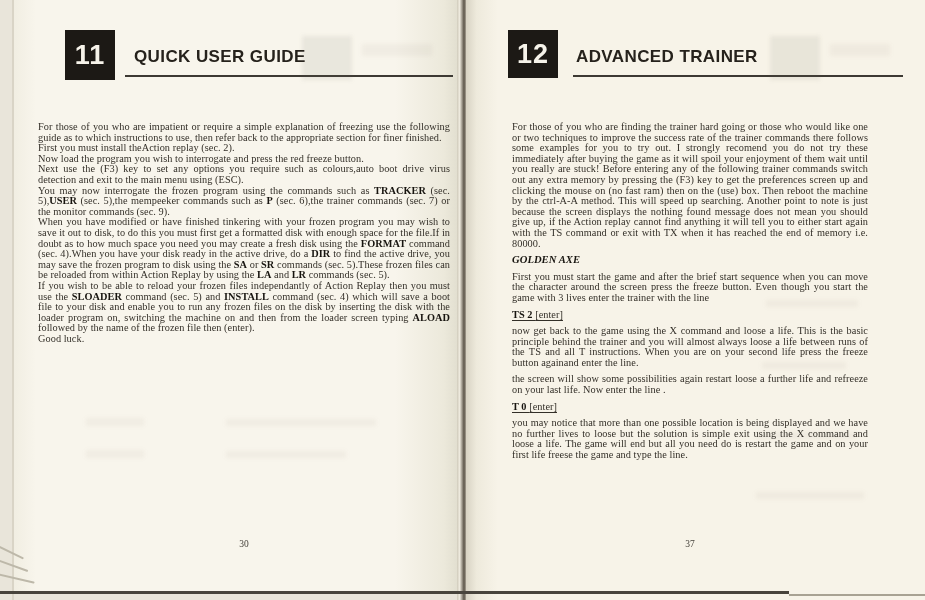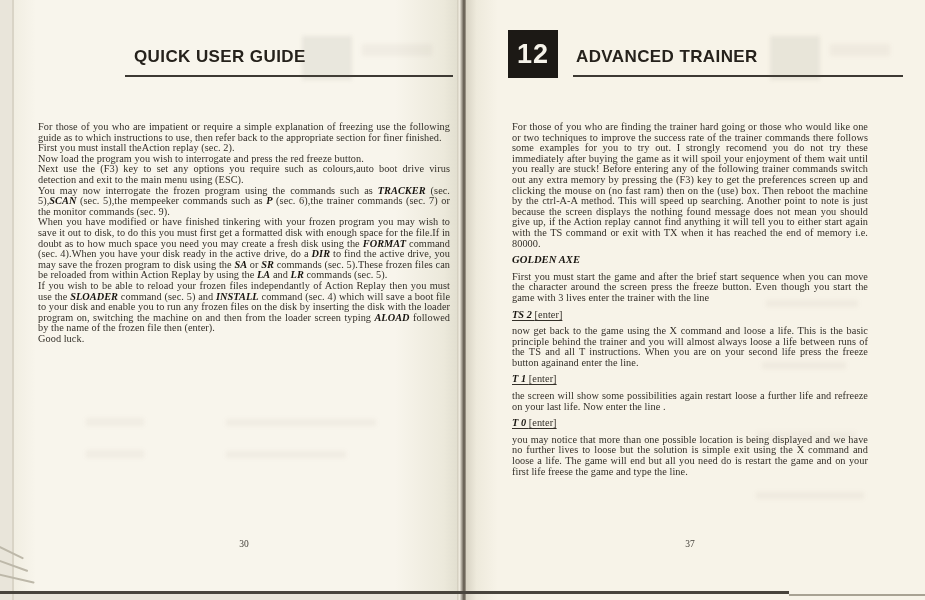--- a/index.html
+++ b/index.html
@@ -42,21 +42,21 @@
   .body-text {
     position:absolute; text-align:justify; font-size:10.3px; line-height:10.6px;
     color:#332f28; letter-spacing:.05px;
   }
   .body-left  { left:24px; top:122px; width:412px; }
   .body-right { left:46px; top:122px; width:356px; }
   .body-left  > div { margin:0; }
   .body-right > div + div { margin-top:6px; }
   .blk-heading { font-weight:bold; font-style:italic; font-size:10.6px; color:#26221b; }
   .blk-cmd { text-decoration:underline; text-underline-offset:2px; }
-  .b { font-weight:bold; color:#17140f;font-style:italic; }
+  .b { font-weight:bold; color:#17140f; }
 
   .pagenum {
     position:absolute; top:539px; text-align:center; font-size:9.5px; color:#45413a;
   }
   .pagenum-left  { left:24px; width:412px; }
   .pagenum-right { left:46px; width:356px; }
 
   
   .ghost { position:absolute; background:rgba(112,105,88,.10); filter:blur(2px); }
   .ghost-light { background:rgba(112,105,88,.06); }
@@ -65,36 +65,37 @@
   .bottom-line-a { position:absolute; left:0;   top:591px; width:789px; height:3px; background:#48443c; }
   .bottom-line-b { position:absolute; left:789px; top:594px; width:136px; height:2px; background:#a8a293; }
   .stackline { position:absolute; height:2px; background:#bdb8a9; border-radius:1px; }
 </style>
 </head>
 <body>
 
 <div class="edge-seam" style="left:12px"></div>
 
 <div class="page page-left">
+  <div class="chapnum" style="left:51px; top:30px; width:50px; height:50px;">11</div>
   <div class="chap-title" style="left:120px; top:47px;">QUICK USER GUIDE</div>
   <div class="chap-rule" style="left:111px; top:75px; width:328px;"></div>
 
   <div class="ghost" style="left:288px; top:36px; width:50px; height:44px;"></div>
   <div class="ghost ghost-light" style="left:348px; top:44px; width:70px; height:12px;"></div>
   <div class="ghost ghost-light" style="left:72px; top:418px; width:58px; height:8px;"></div>
   <div class="ghost ghost-light" style="left:212px; top:419px; width:150px; height:7px;"></div>
   <div class="ghost ghost-light" style="left:72px; top:450px; width:58px; height:8px;"></div>
   <div class="ghost ghost-light" style="left:212px; top:451px; width:120px; height:7px;"></div>
 
   <div class="body-text body-left">
       <div class="blk-p"><span>For those of you who are impatient or require a simple explanation of freezing use the following guide as to which instructions to use, then refer back to the appropriate section for finer finished.</span></div>
       <div class="blk-p"><span>First you must install theAction replay (sec. 2).</span></div>
       <div class="blk-p"><span>Now load the program you wish to interrogate and press the red freeze button.</span></div>
       <div class="blk-p"><span>Next use the (F3) key to set any options you require such as colours,auto boot drive virus detection and exit to the main menu using (ESC).</span></div>
-      <div class="blk-p"><span>You may now interrogate the frozen program using the commands such as </span><span class="b">TRACKER</span><span> (sec. 5),</span><span class="b">SCAN</span><span> (sec. 5),the mempeeker commands such as </span><span class="b">P</span><span> (sec. 6),the trainer commands (sec. 7) or the monitor commands (sec. 9).</span></div>
+      <div class="blk-p"><span>You may now interrogate the frozen program using the commands such as </span><span class="b">TRACKER</span><span> (sec. 5),</span><span class="b">USER</span><span> (sec. 5),the mempeeker commands such as </span><span class="b">P</span><span> (sec. 6),the trainer commands (sec. 7) or the monitor commands (sec. 9).</span></div>
       <div class="blk-p"><span>When you have modified or have finished tinkering with your frozen program you may wish to save it out to disk, to do this you must first get a formatted disk with enough space for the file.If in doubt as to how much space you need you may create a fresh disk using the </span><span class="b">FORMAT</span><span> command (sec. 4).When you have your disk ready in the active drive, do a </span><span class="b">DIR</span><span> to find the active drive, you may save the frozen program to disk using the </span><span class="b">SA</span><span> or </span><span class="b">SR</span><span> commands (sec. 5).These frozen files can be reloaded from within Action Replay by using the </span><span class="b">LA</span><span> and </span><span class="b">LR</span><span> commands (sec. 5).</span></div>
       <div class="blk-p"><span>If you wish to be able to reload your frozen files independantly of Action Replay then you must use the </span><span class="b">SLOADER</span><span> command (sec. 5) and </span><span class="b">INSTALL</span><span> command (sec. 4) which will save a boot file to your disk and enable you to run any frozen files on the disk by inserting the disk with the loader program on, switching the machine on and then from the loader screen typing </span><span class="b">ALOAD</span><span> followed by the name of the frozen file then (enter).</span></div>
       <div class="blk-p"><span>Good luck.</span></div>
     </div>
 
   <div class="pagenum pagenum-left">30</div>
 </div>
 
 <div class="gutter"></div>
 
@@ -109,21 +110,20 @@
   <div class="ghost ghost-light" style="left:296px; top:362px; width:84px; height:7px;"></div>
   <div class="ghost ghost-light" style="left:290px; top:432px; width:100px; height:7px;"></div>
   <div class="ghost ghost-light" style="left:290px; top:492px; width:108px; height:7px;"></div>
 
   <div class="body-text body-right">
       <div class="blk-p"><span>For those of you who are finding the trainer hard going or those who would like one or two techniques to improve the success rate of the trainer commands there follows some examples for you to try out.  I strongly recomend you do not try these immediately after buying the game as it will spoil your enjoyment of them wait until you really are stuck! Before entering any of the following trainer commands switch out any extra memory by pressing the (F3) key to get the preferences screen up and clicking the mouse on (no fast ram) then on the (use) box.  Then reboot the machine by the ctrl-A-A method.  This will speed up searching.  Another point to note is just because the screen displays the nothing found message does not mean you should give up, if the Action replay cannot find anything it will tell you to either start again with the TS command or exit with TX when it has reached the end of memory i.e. 80000.</span></div>
       <div class="blk-heading"><span class="b">GOLDEN AXE</span></div>
       <div class="blk-p"><span>First you must start the game and after the brief start sequence when you can move the character around the screen press the freeze button.  Even though you start the game with 3 lives enter the trainer with the line</span></div>
       <div class="blk-cmd"><span class="b">TS 2 </span><span>[enter]</span></div>
       <div class="blk-p"><span>now get back to the game using the X command and loose a life.  This is the basic principle behind the trainer and you will almost always loose a life between runs of the TS and all T instructions.  When you are on your second life press the freeze button againand enter the line.</span></div>
-      <div class="blk-cmd"><span class="b">T 1 </span><span>[enter]</span></div>
       <div class="blk-p"><span>the screen will show some possibilities again restart loose a further life and refreeze on your last life. Now enter the line .</span></div>
       <div class="blk-cmd"><span class="b">T 0 </span><span>[enter]</span></div>
       <div class="blk-p"><span>you may notice that more than one possible location is being displayed and we have no further lives to loose but the solution is simple exit using the X command and loose a life.  The game will end but all you need do is restart the game and on your first life freese the game and type the line.</span></div>
     </div>
 
   <div class="pagenum pagenum-right">37</div>
 </div>
 
 <div class="stackline" style="left:-5px; top:551px; width:30px; transform:rotate(26deg);"></div>
 <div class="stackline" style="left:-7px; top:564px; width:36px; transform:rotate(20deg);"></div>

